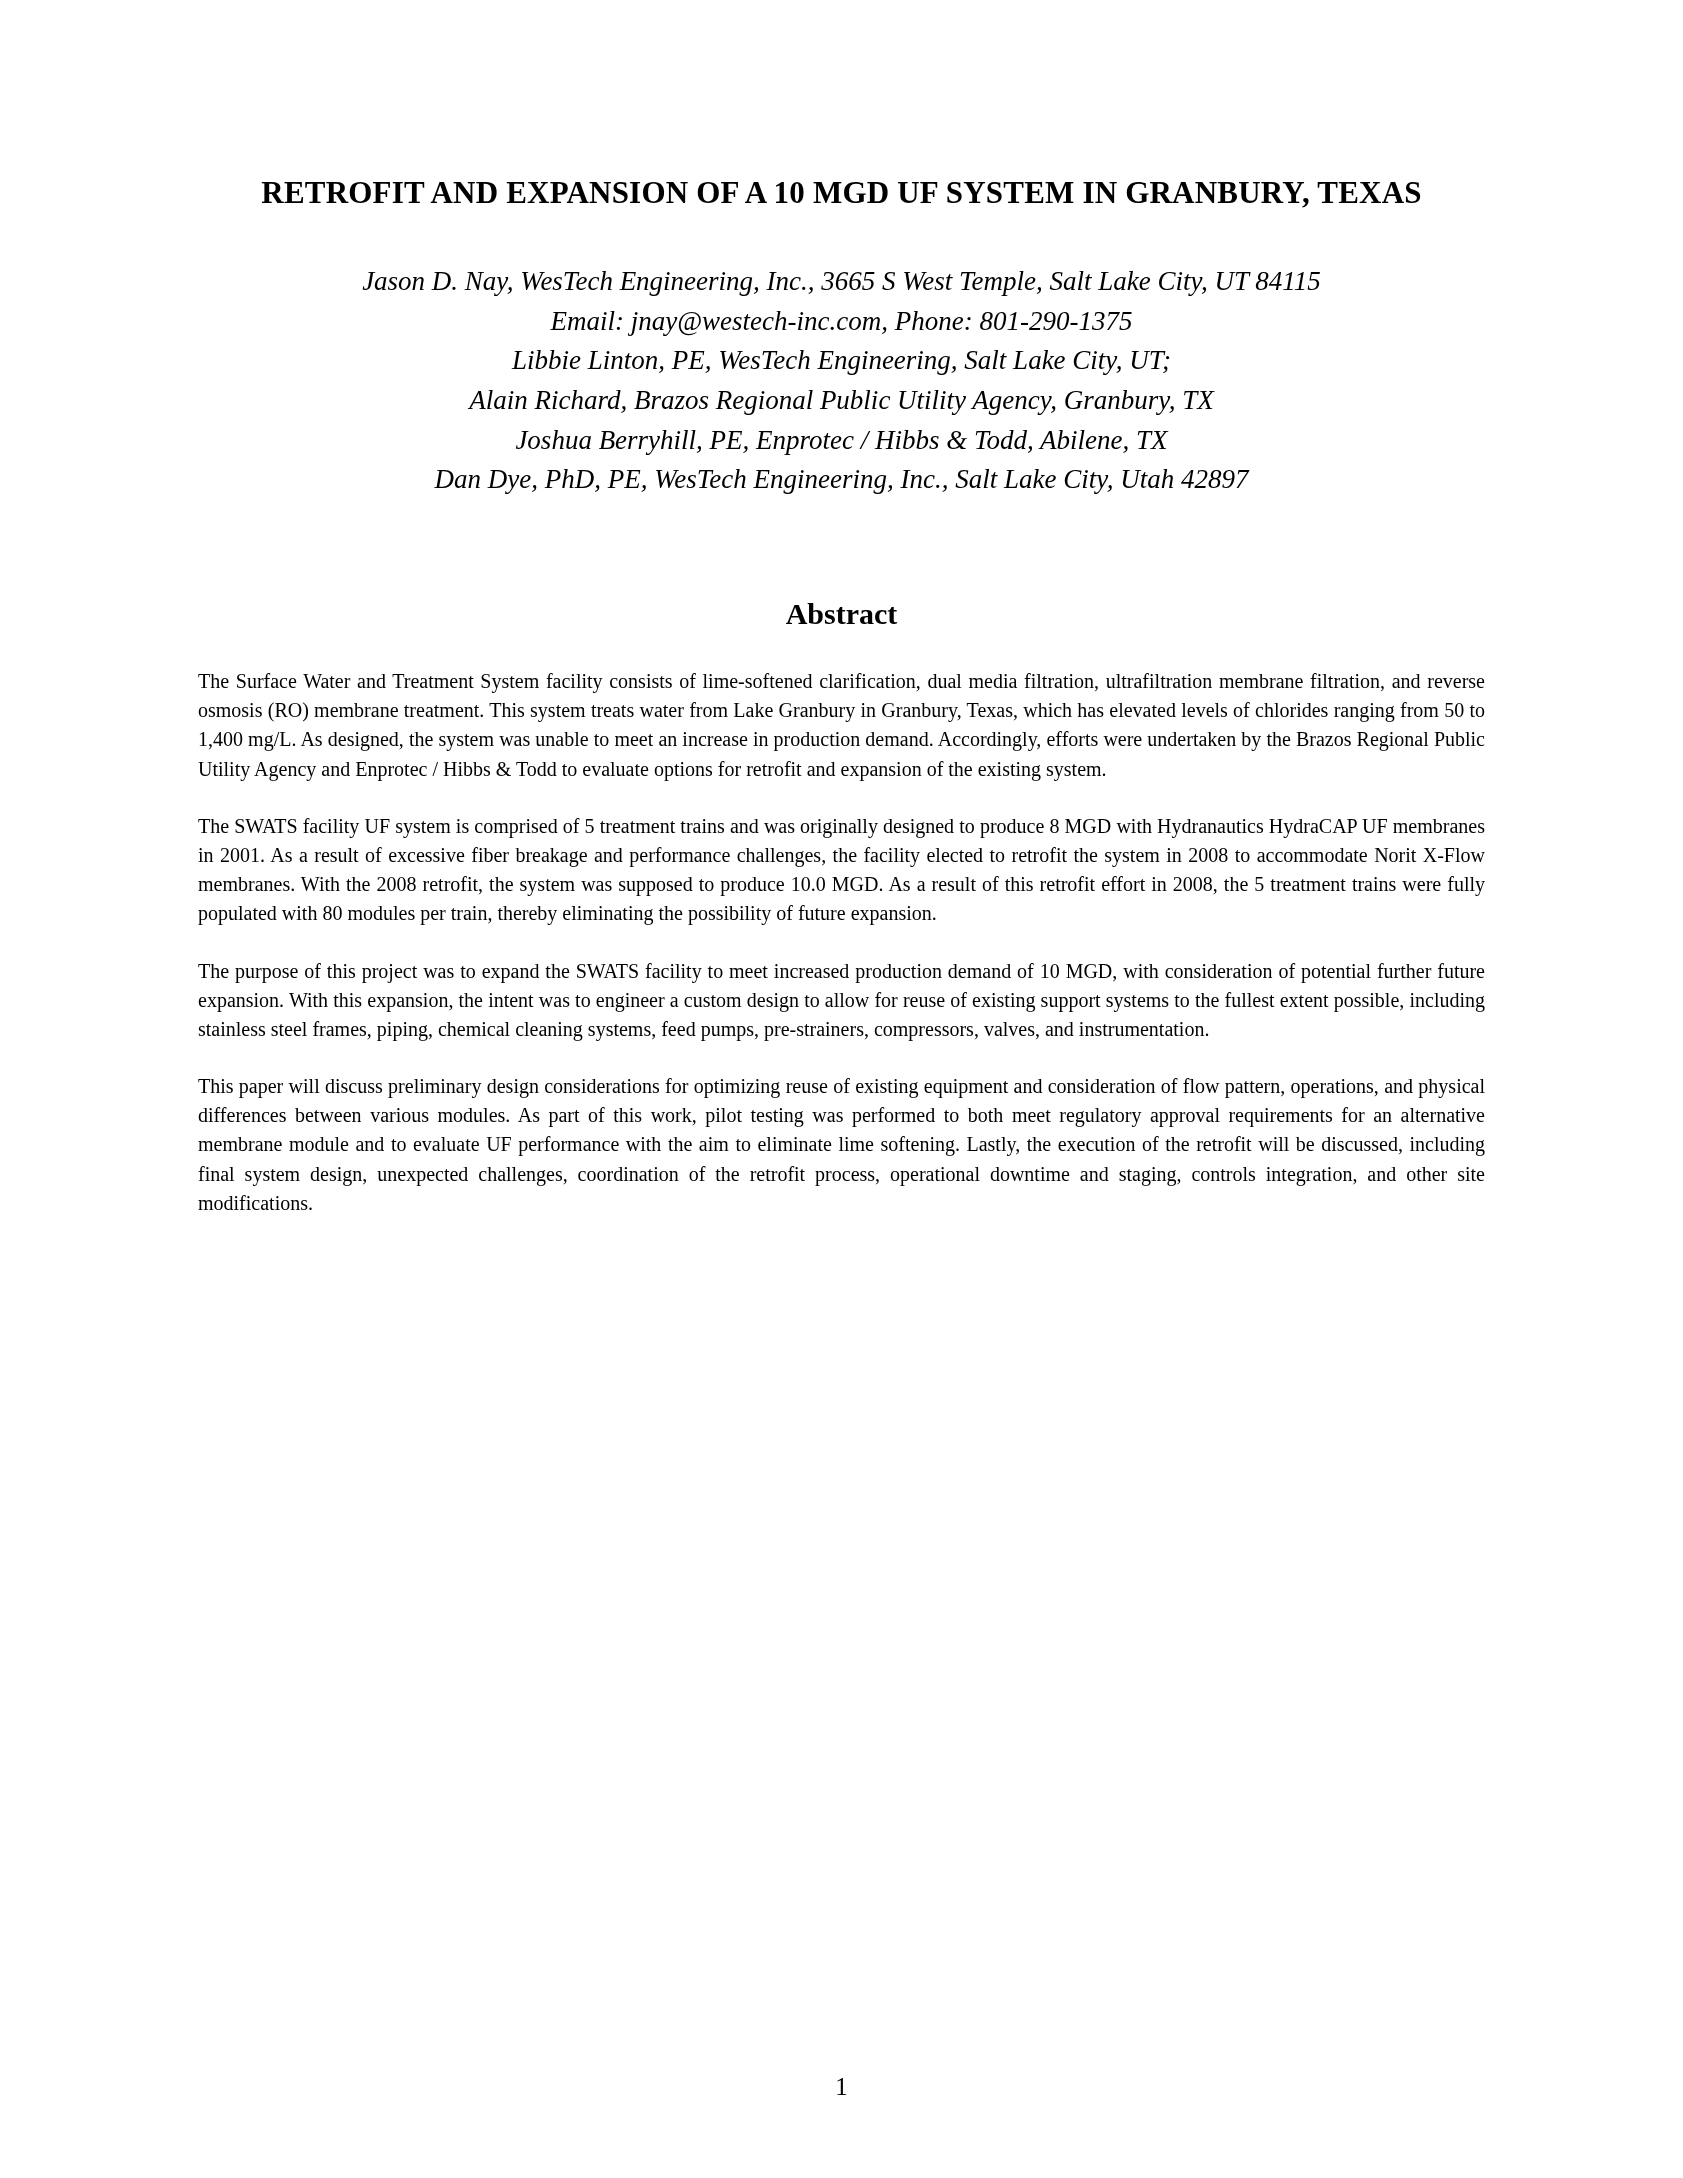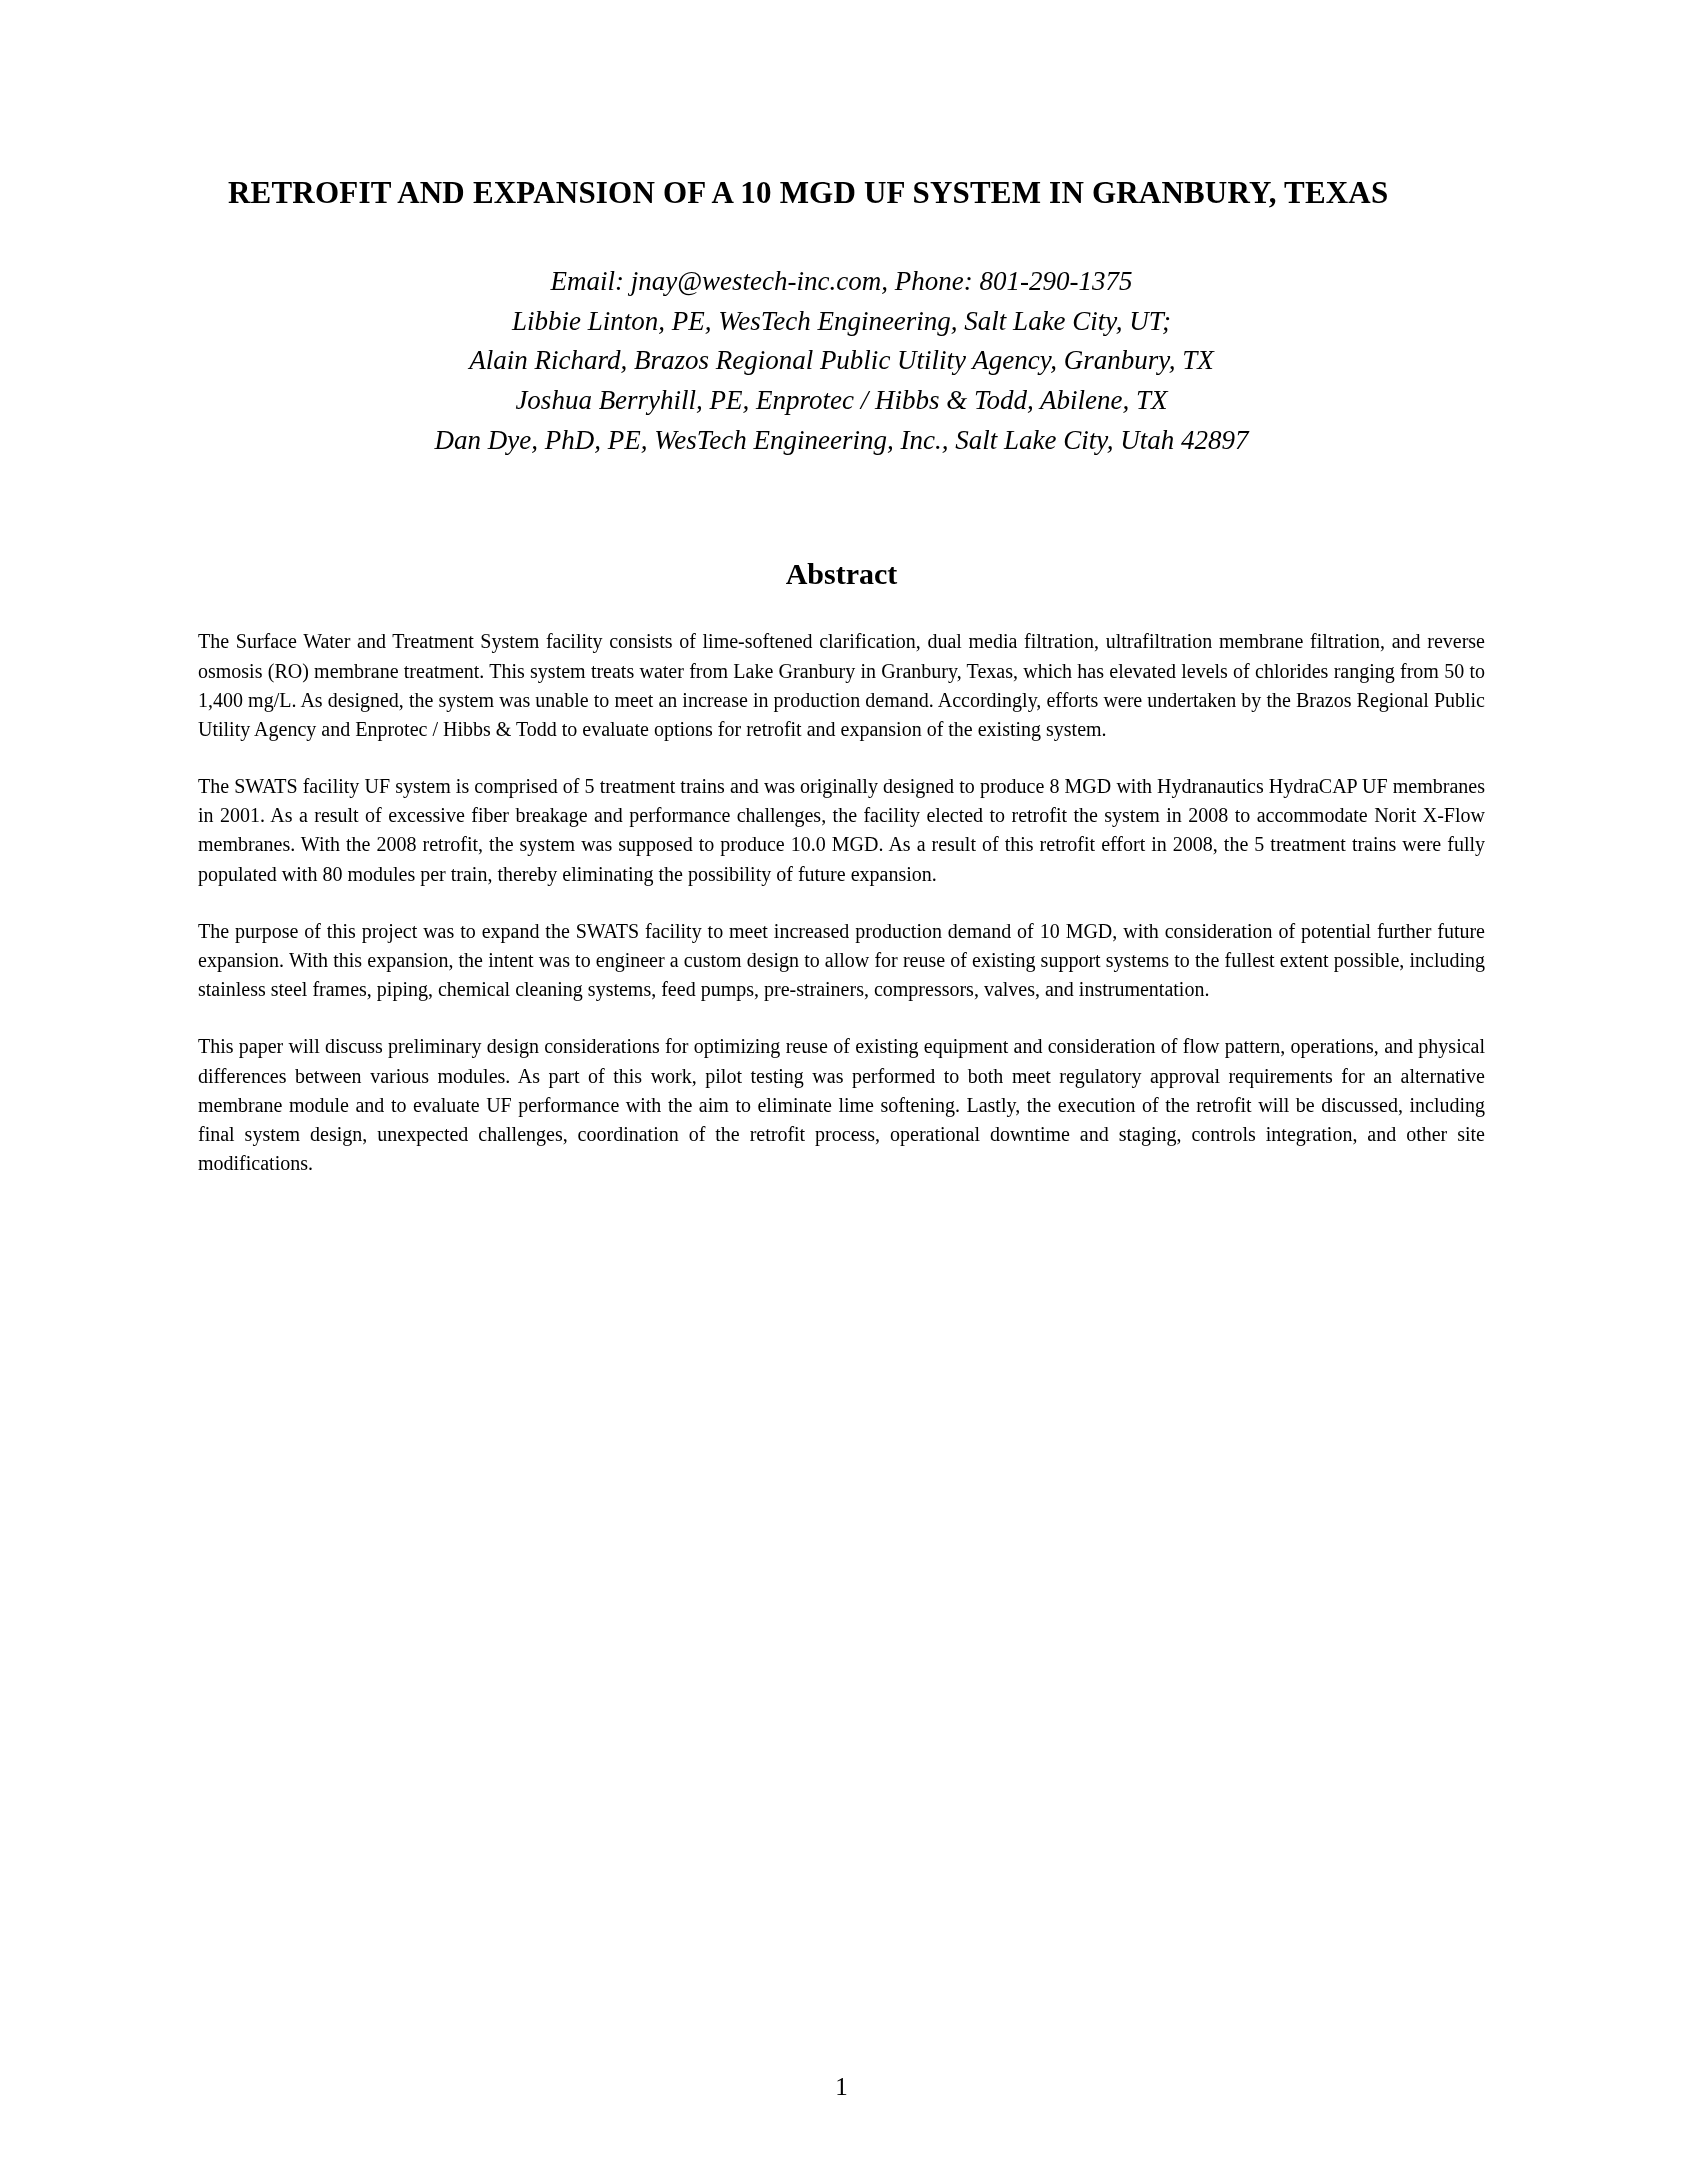--- a/index.html
+++ b/index.html
@@ -15,20 +15,21 @@
     width: 1683px;
     height: 2178px;
     position: relative;
     background: #ffffff;
     box-sizing: border-box;
     padding: 173px 198px 59px 198px;
   }
   .title {
     font-size: 31px;
     font-weight: bold;
+    text-align: center;
     line-height: 1.32;
     letter-spacing: 0.2px;
     margin: 0 30px 0 30px;
   }
   .authors {
     margin-top: 48px;
     text-align: center;
     font-style: italic;
     font-size: 27px;
     line-height: 1.47;
@@ -66,20 +67,21 @@
   }
 </style>
 </head>
 <body>
 
 <div class="page">
 
   <h1 class="title">RETROFIT AND EXPANSION OF A 10 MGD UF SYSTEM IN GRANBURY, TEXAS</h1>
 
   <div class="authors">
+    <div>Jason D. Nay, WesTech Engineering, Inc., 3665 S West Temple, Salt Lake City, UT 84115</div>
     <div>Email: jnay@westech-inc.com, Phone: 801-290-1375</div>
     <div>Libbie Linton, PE, WesTech Engineering, Salt Lake City, UT;</div>
     <div>Alain Richard, Brazos Regional Public Utility Agency, Granbury, TX</div>
     <div>Joshua Berryhill, PE, Enprotec / Hibbs &amp; Todd, Abilene, TX</div>
     <div>Dan Dye, PhD, PE, WesTech Engineering, Inc., Salt Lake City, Utah 42897</div>
   </div>
 
   <h2 class="abstract-heading">Abstract</h2>
 
   <div class="body-text">

